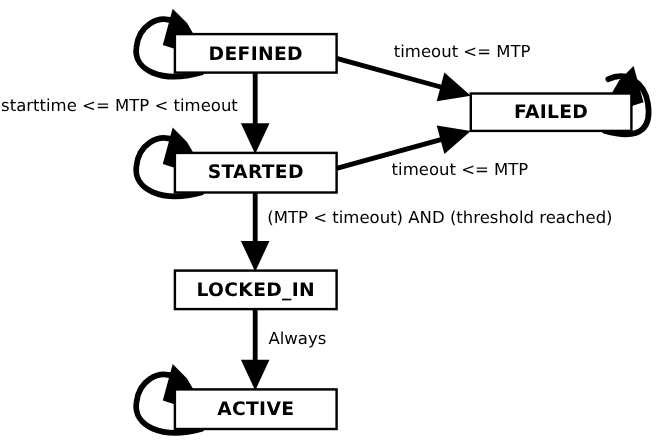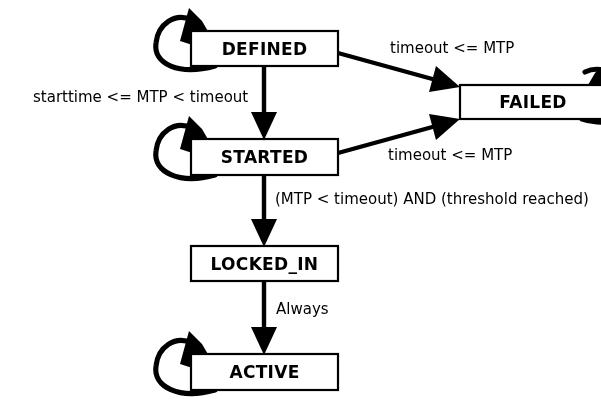--- a/index.html
+++ b/index.html
@@ -11,21 +11,20 @@
     width: 601px;
     height: 406px;
     overflow: hidden;
     font-family: "DejaVu Sans", sans-serif;
   }
   #diagram-root {
     position: relative;
     width: 515px;
     height: 406px;
     background: #ffffff;
-    padding-left: 32px;
   }
   svg#state-diagram {
     display: block;
     width: 601px;
     height: 406px;
   }
   .state-box-rect {
     fill: #ffffff;
     stroke: #000000;
     stroke-width: 2.2;

